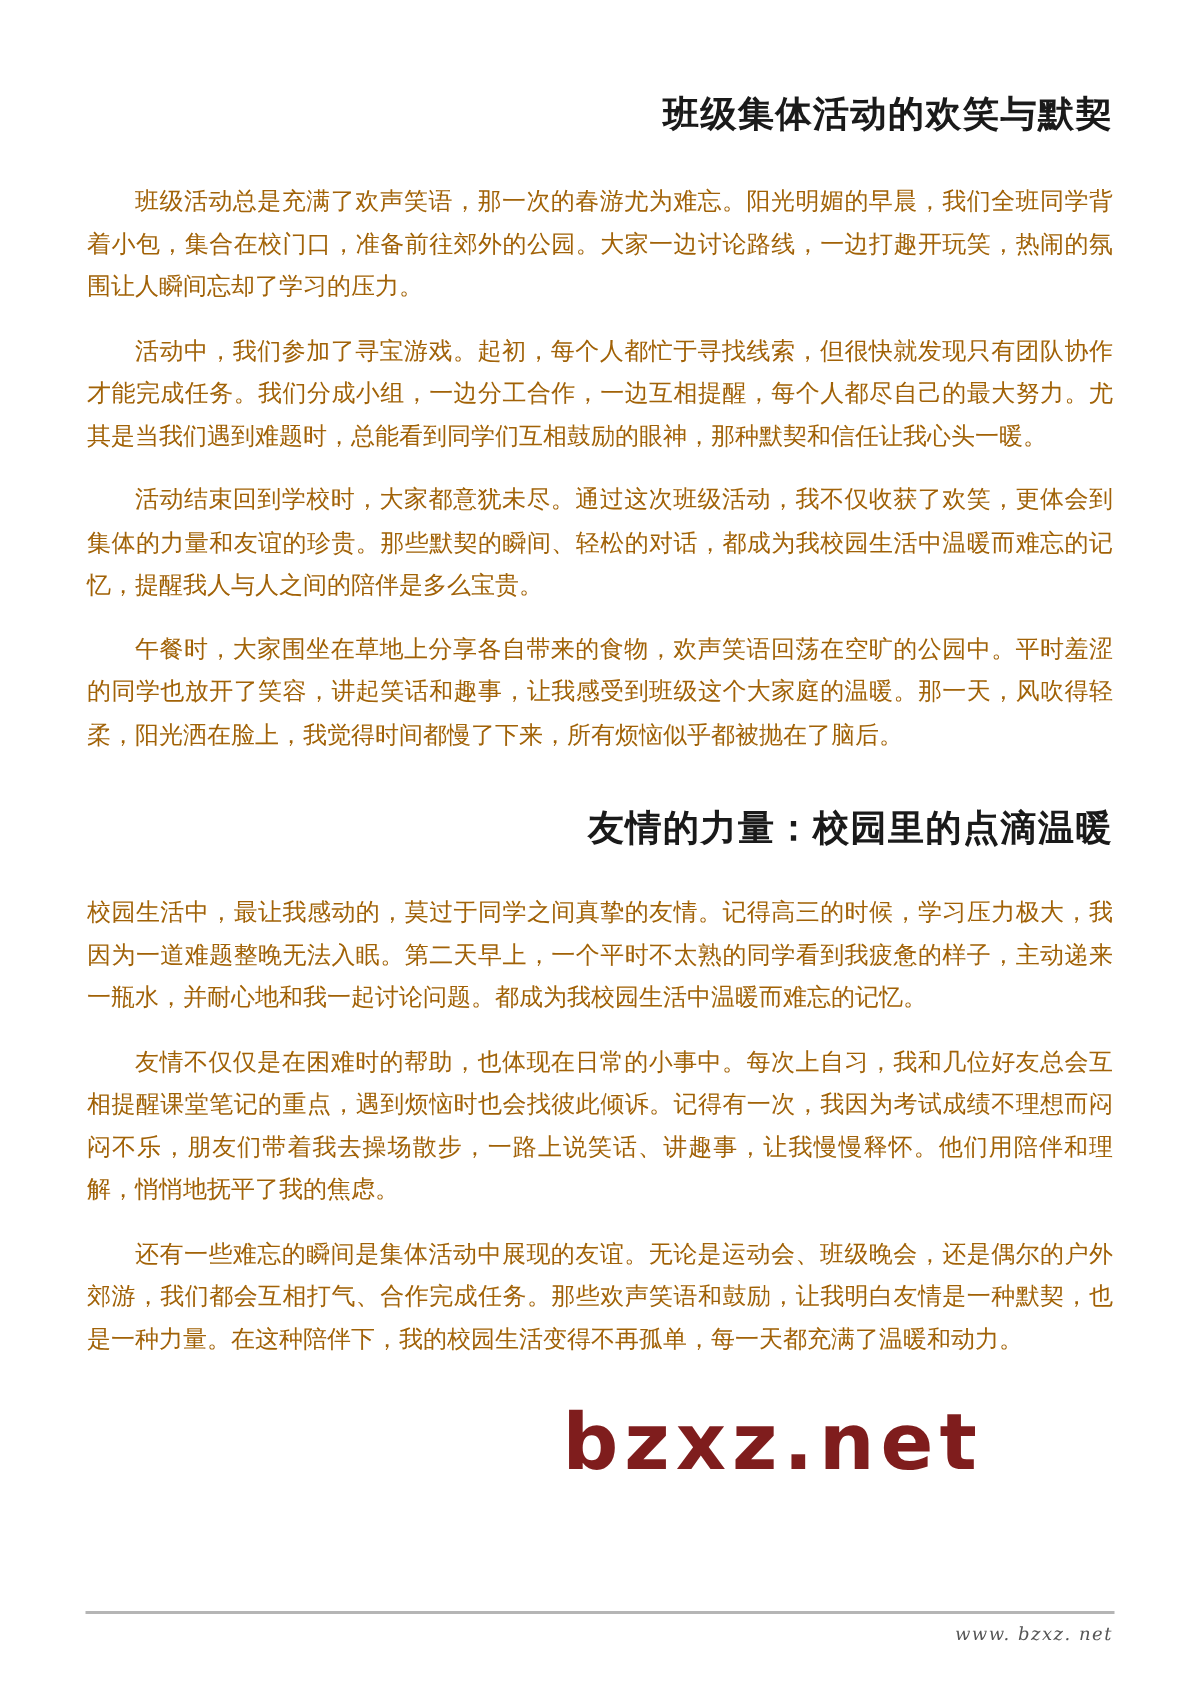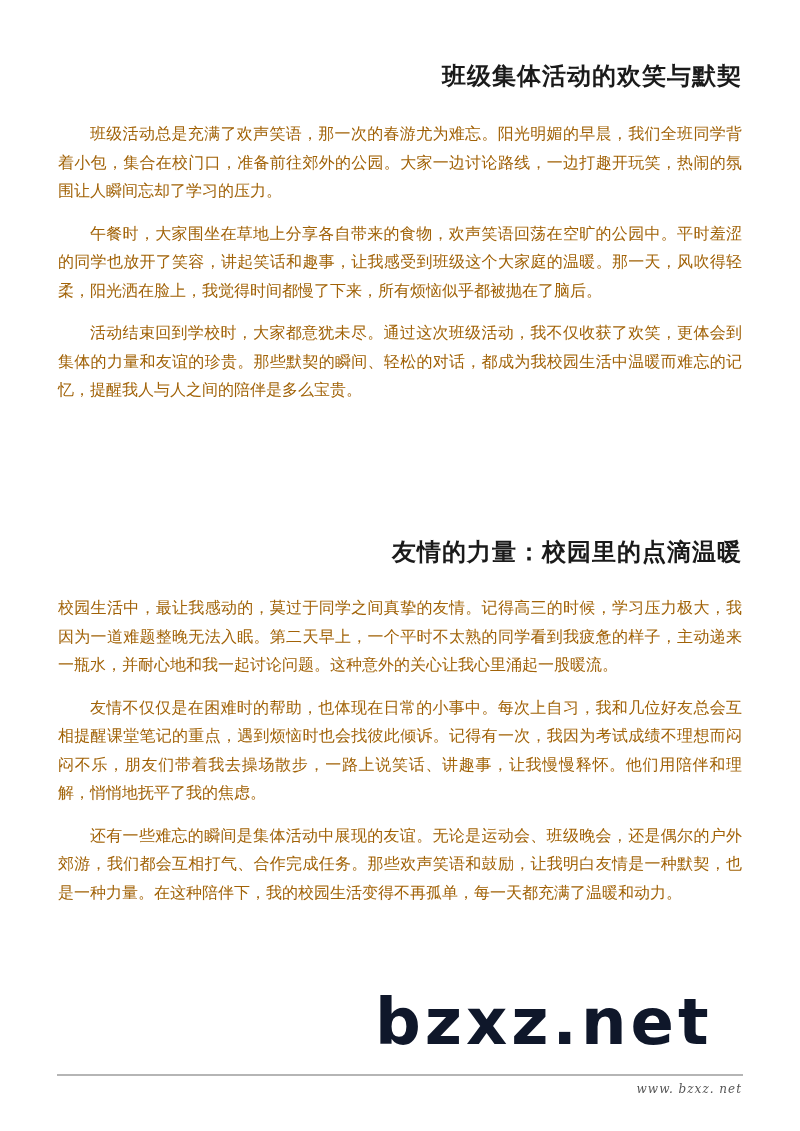--- a/index.html
+++ b/index.html
@@ -7,40 +7,41 @@
          font-family: "DejaVu Serif", "Liberation Serif", serif; color: #222; }
   .page { position: absolute; left: 58px; width: 684px; top: 0; }
   .title { position: absolute; left: 0; width: 684px; text-align: right;
            font-family: "DejaVu Sans", "Liberation Sans", sans-serif;
            font-weight: bold; font-size: 24px; color: #1a1a1a; letter-spacing: 1px; margin: 0; }
   .para { margin: 0; font-size: 16px; line-height: 28.5px; text-align: justify;
           text-indent: 2em; color: #a16207; }
   .para.noindent { text-indent: 0; }
   .section { position: absolute; left: 0; width: 684px; }
   .section .para + .para { margin-top: 14px; }
-  .watermark { position: absolute; left: 375px; top: 985px; font-family: "DejaVu Sans", "Liberation Sans", sans-serif;
-               font-weight: bold; font-size: 64px; color: #0f172a; letter-spacing: 4px; }
+  .watermark { position: absolute; left: 375px; top: 932px; font-family: "DejaVu Sans", "Liberation Sans", sans-serif;
+               font-weight: bold; font-size: 52px; color: #7f1d1d; letter-spacing: 4px; }
   .footer-rule { position: absolute; left: 57px; top: 1074px; width: 686px; height: 2px; background: #b5b5b5; }
   .footer-url { position: absolute; right: 58px; top: 1082px; font-family: "DejaVu Serif", "Liberation Serif", serif;
                 font-style: italic; font-size: 12px; color: #555; letter-spacing: 1px; }
 </style>
 </head>
 <body>
 
 <div class="page">
   <h1 class="title" style="top:60px;">班级集体活动的欢笑与默契</h1>
   <div class="section" style="top:120px;">
     <p class="para">班级活动总是充满了欢声笑语，那一次的春游尤为难忘。阳光明媚的早晨，我们全班同学背着小包，集合在校门口，准备前往郊外的公园。大家一边讨论路线，一边打趣开玩笑，热闹的氛围让人瞬间忘却了学习的压力。</p>
+    <p class="para">活动中，我们参加了寻宝游戏。起初，每个人都忙于寻找线索，但很快就发现只有团队协作才能完成任务。我们分成小组，一边分工合作，一边互相提醒，每个人都尽自己的最大努力。尤其是当我们遇到难题时，总能看到同学们互相鼓励的眼神，那种默契和信任让我心头一暖。</p>
+    <p class="para">活动结束回到学校时，大家都意犹未尽。通过这次班级活动，我不仅收获了欢笑，更体会到集体的力量和友谊的珍贵。那些默契的瞬间、轻松的对话，都成为我校园生活中温暖而难忘的记忆，提醒我人与人之间的陪伴是多么宝贵。</p>
     <p class="para">午餐时，大家围坐在草地上分享各自带来的食物，欢声笑语回荡在空旷的公园中。平时羞涩的同学也放开了笑容，讲起笑话和趣事，让我感受到班级这个大家庭的温暖。那一天，风吹得轻柔，阳光洒在脸上，我觉得时间都慢了下来，所有烦恼似乎都被抛在了脑后。</p>
-    <p class="para">活动结束回到学校时，大家都意犹未尽。通过这次班级活动，我不仅收获了欢笑，更体会到集体的力量和友谊的珍贵。那些默契的瞬间、轻松的对话，都成为我校园生活中温暖而难忘的记忆，提醒我人与人之间的陪伴是多么宝贵。</p>
   </div>
 
   <h1 class="title" style="top:536px;">友情的力量：校园里的点滴温暖</h1>
   <div class="section" style="top:594px;">
-    <p class="para noindent">校园生活中，最让我感动的，莫过于同学之间真挚的友情。记得高三的时候，学习压力极大，我因为一道难题整晚无法入眠。第二天早上，一个平时不太熟的同学看到我疲惫的样子，主动递来一瓶水，并耐心地和我一起讨论问题。这种意外的关心让我心里涌起一股暖流。</p>
+    <p class="para noindent">校园生活中，最让我感动的，莫过于同学之间真挚的友情。记得高三的时候，学习压力极大，我因为一道难题整晚无法入眠。第二天早上，一个平时不太熟的同学看到我疲惫的样子，主动递来一瓶水，并耐心地和我一起讨论问题。都成为我校园生活中温暖而难忘的记忆。</p>
     <p class="para">友情不仅仅是在困难时的帮助，也体现在日常的小事中。每次上自习，我和几位好友总会互相提醒课堂笔记的重点，遇到烦恼时也会找彼此倾诉。记得有一次，我因为考试成绩不理想而闷闷不乐，朋友们带着我去操场散步，一路上说笑话、讲趣事，让我慢慢释怀。他们用陪伴和理解，悄悄地抚平了我的焦虑。</p>
     <p class="para">还有一些难忘的瞬间是集体活动中展现的友谊。无论是运动会、班级晚会，还是偶尔的户外郊游，我们都会互相打气、合作完成任务。那些欢声笑语和鼓励，让我明白友情是一种默契，也是一种力量。在这种陪伴下，我的校园生活变得不再孤单，每一天都充满了温暖和动力。</p>
   </div>
 </div>
 
 <div class="watermark">bzxz.net</div>
 <div class="footer-rule"></div>
 <div class="footer-url">www. bzxz. net</div>
 
 </body></html>

